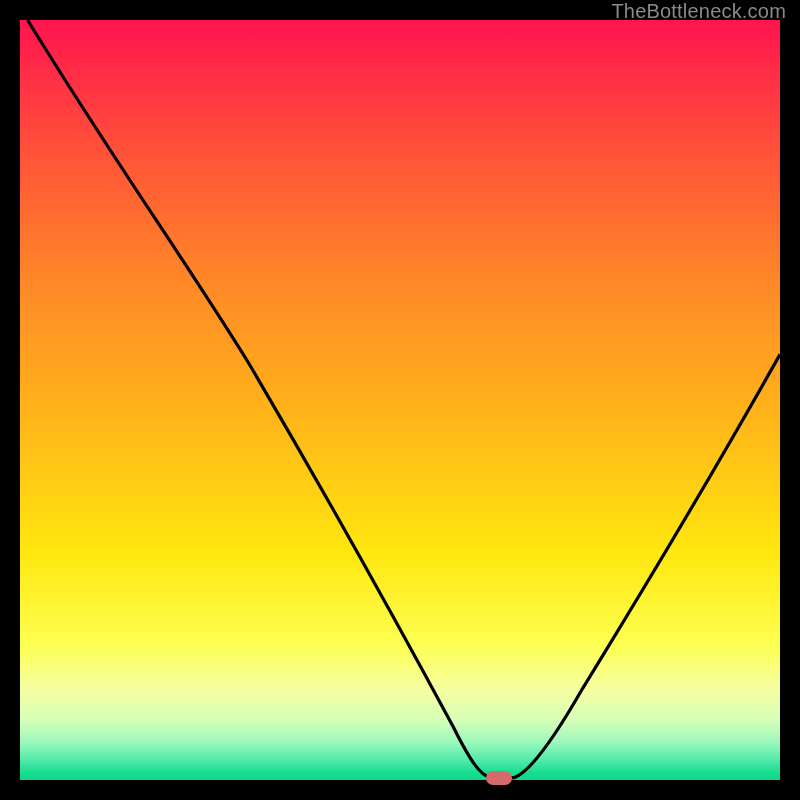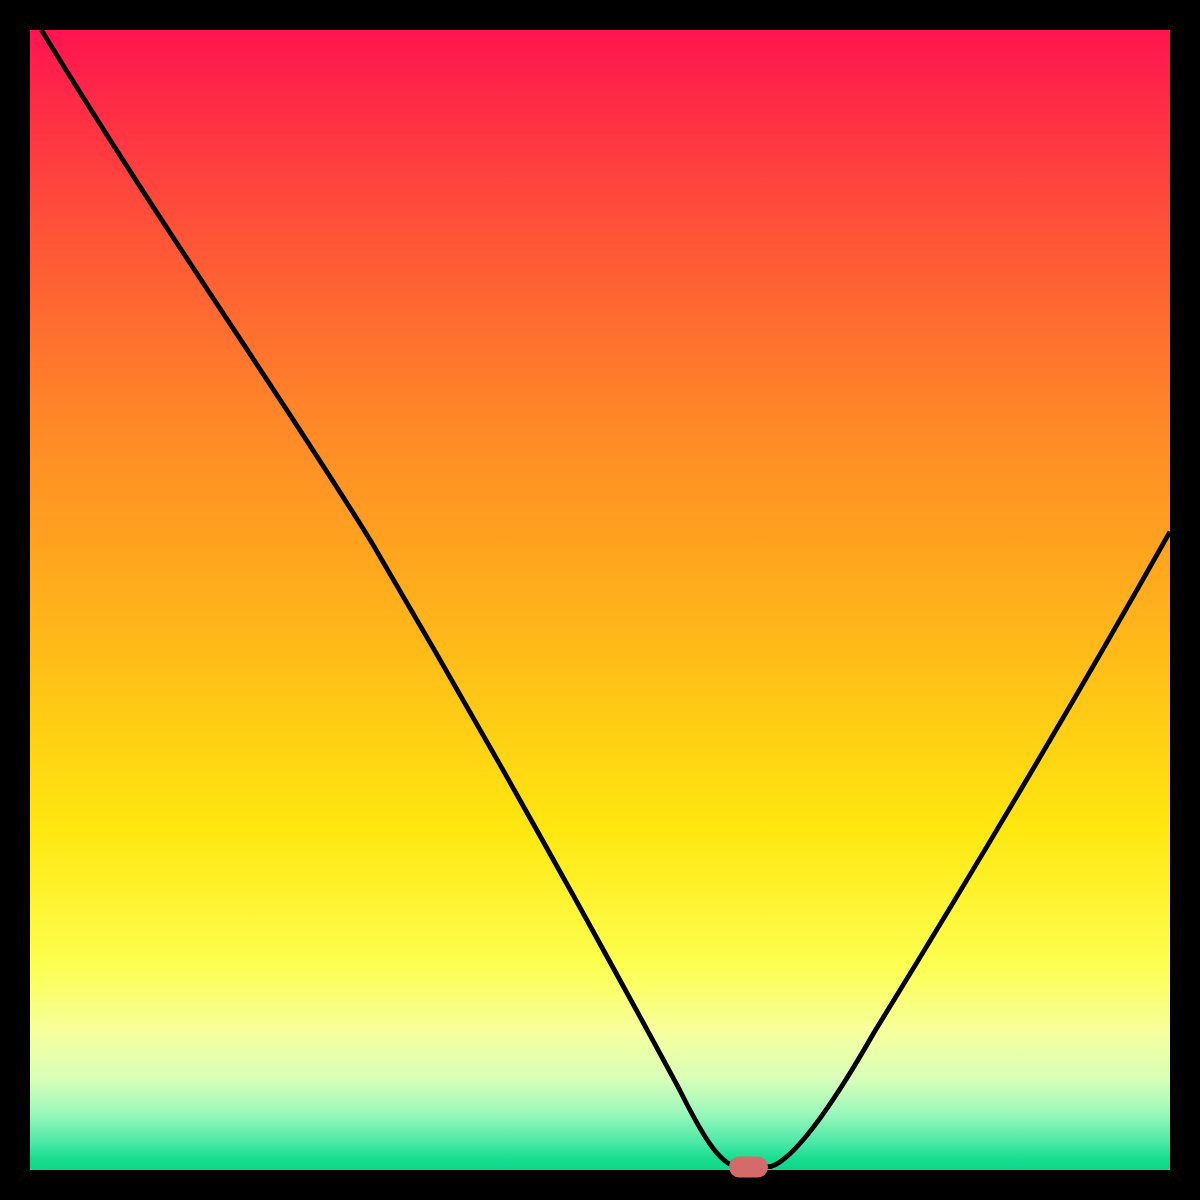--- a/index.html
+++ b/index.html
@@ -73,20 +73,21 @@
     height: 14px;
     border-radius: 7px;
     background: #d46a6a;
     transform: translate(-50%, -50%);
   }
 </style>
 </head>
 <body>
 
 <div class="frame">
+  <div class="watermark">TheBottleneck.com</div>
 
   <div class="plot-area">
     <div class="gradient"></div>
 
     <svg class="curve" viewBox="0 0 760 760" preserveAspectRatio="none">
       <path id="curve-path" d="M 7.6000000000000005 0 C 91.2 136.80000000000007, 167.2 243.19999999999993, 228 341.99999999999994 C 304 471.2, 380 608, 433.2 706.8 C 448.4 737.2, 459.8 756.2, 471.2 757.72 L 494 757.72 C 509.20000000000005 752.4, 532 722, 562.4 668.8 C 623.1999999999999 570, 691.6 456, 760 334.4" fill="none" stroke="#000" stroke-width="3.2"></path>
     </svg>
 
     <div class="marker" id="min-marker" style="left: 478.8px; top: 758px;"></div>
   </div>

